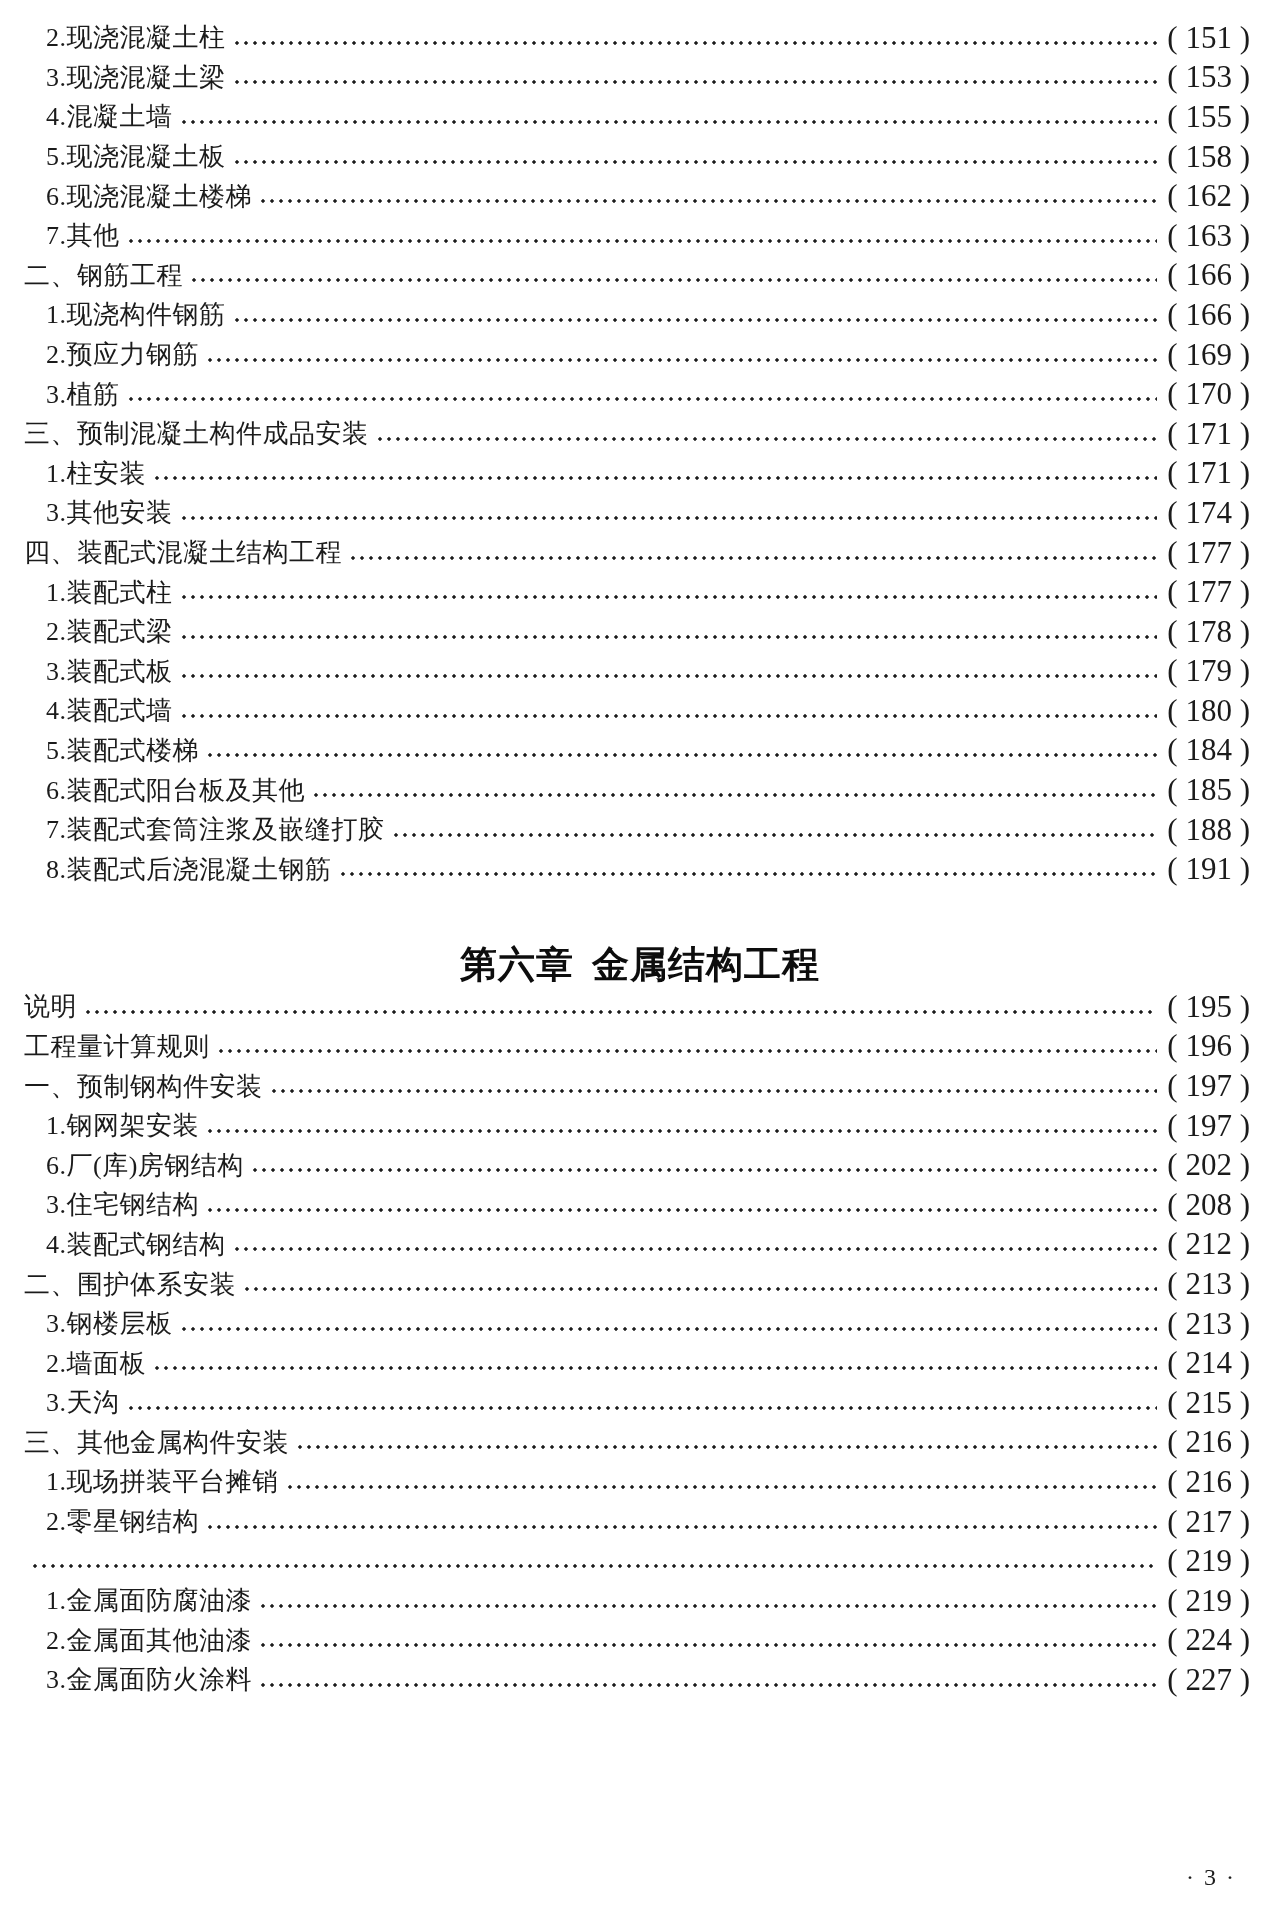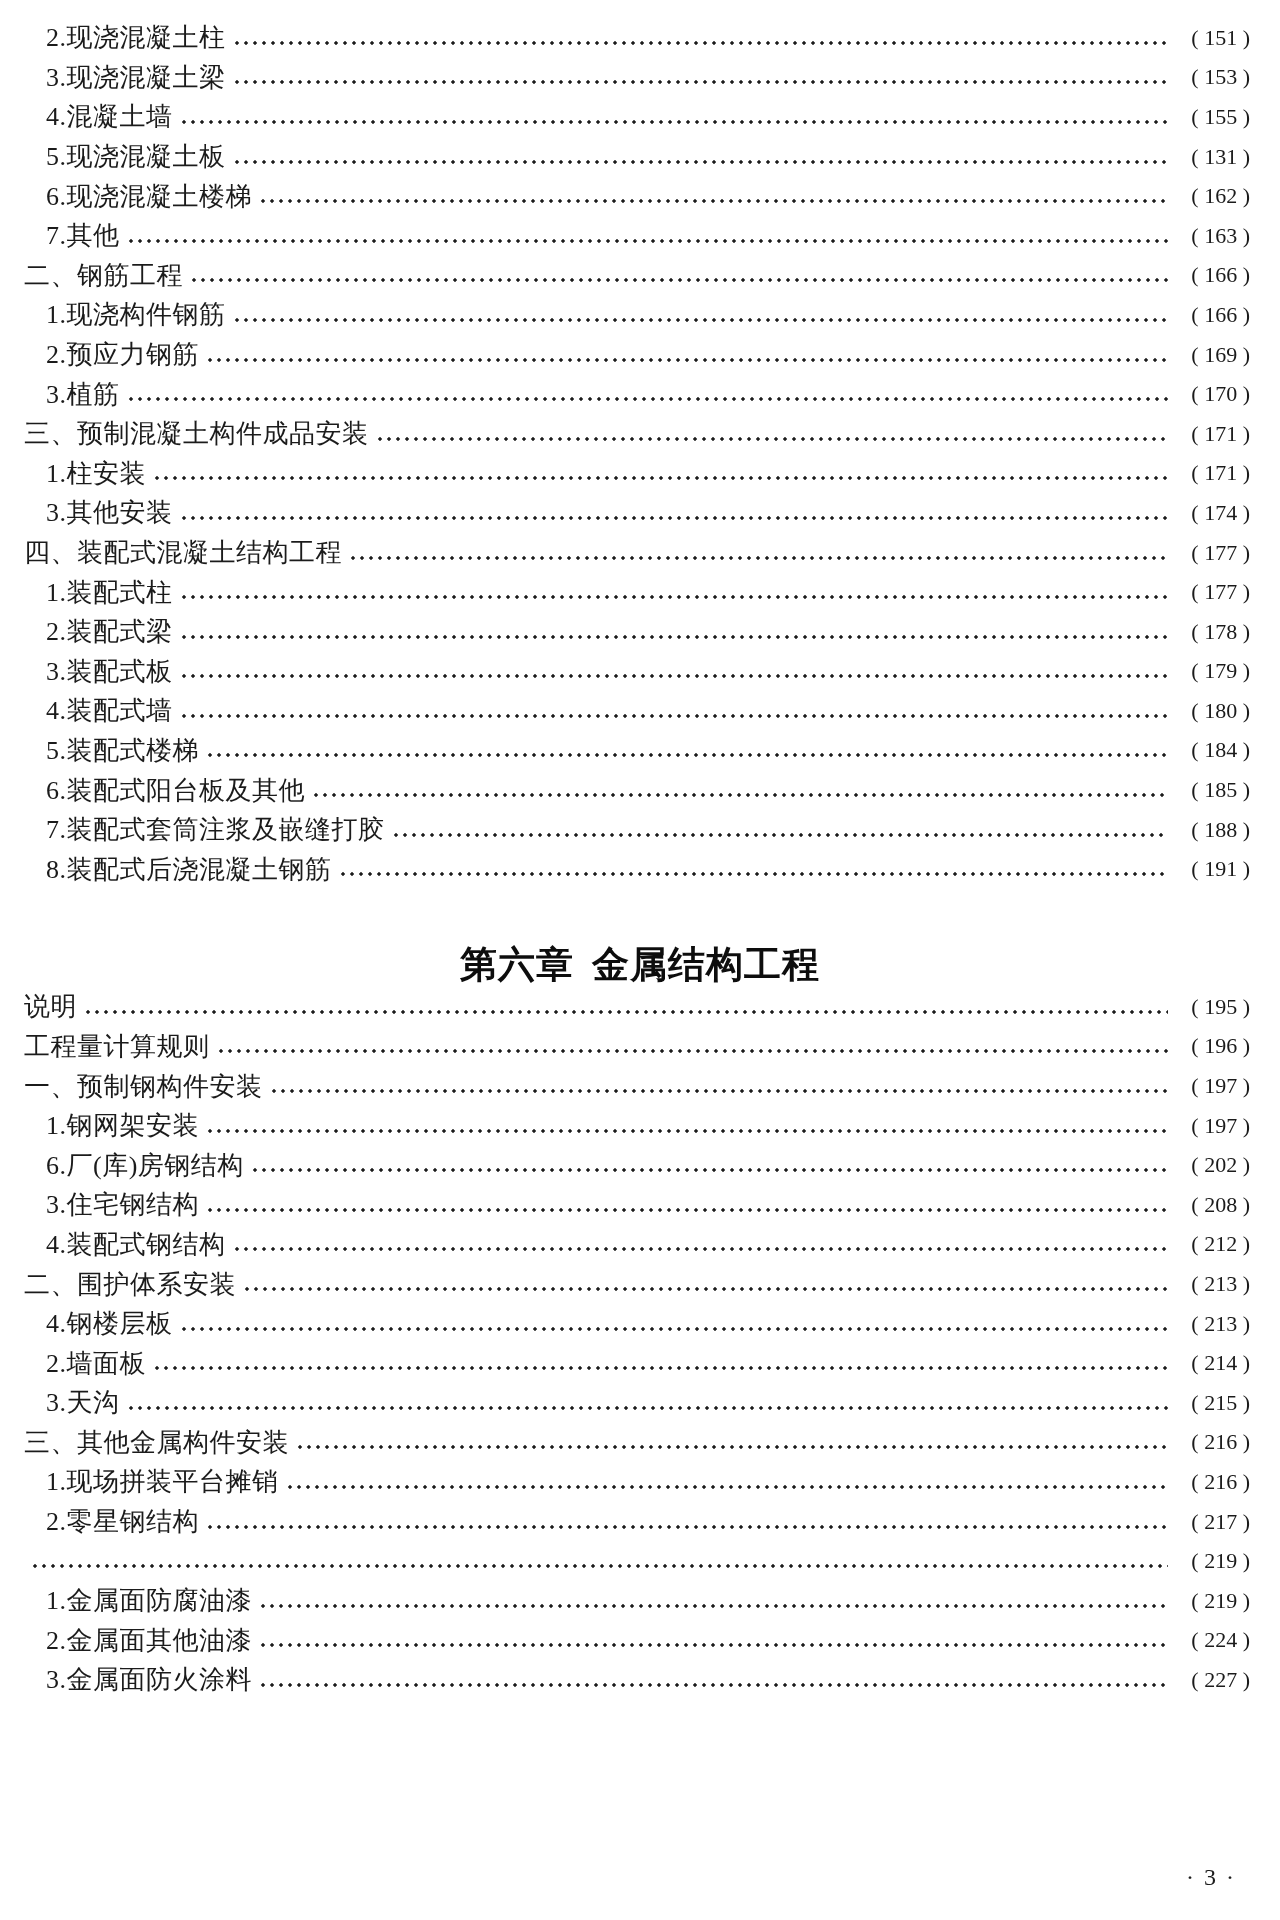--- a/index.html
+++ b/index.html
@@ -36,21 +36,21 @@
     margin: 0 10px 0 8px;
     background-image: radial-gradient(circle at 3px 3px, #1b1b1b 1.45px, rgba(0,0,0,0) 1.9px);
     background-size: 9px 6px;
     background-repeat: repeat-x;
     transform: translateY(5px);
   }
   .toc-page-num {
     white-space: nowrap;
     min-width: 72px;
     text-align: right;
-    font-size: 22px;
+    font-size: 31px;
   }
   .chapter-heading {
     margin-top: 54px;
     height: 44px;
     line-height: 44px;
     text-align: center;
     font-family: "Liberation Sans", "DejaVu Sans", sans-serif;
     font-weight: 700;
     font-size: 37px;
     color: #0d0d0d;
@@ -83,21 +83,21 @@
         <span class="toc-page-num">( 153 )</span>
       </div>
       <div class="toc-row level-2">
         <span class="toc-label">4.混凝土墙</span>
         <span class="dot-leader"></span>
         <span class="toc-page-num">( 155 )</span>
       </div>
       <div class="toc-row level-2">
         <span class="toc-label">5.现浇混凝土板</span>
         <span class="dot-leader"></span>
-        <span class="toc-page-num">( 131 )</span>
+        <span class="toc-page-num">( 158 )</span>
       </div>
       <div class="toc-row level-2">
         <span class="toc-label">6.现浇混凝土楼梯</span>
         <span class="dot-leader"></span>
         <span class="toc-page-num">( 162 )</span>
       </div>
       <div class="toc-row level-2">
         <span class="toc-label">7.其他</span>
         <span class="dot-leader"></span>
         <span class="toc-page-num">( 163 )</span>
@@ -223,21 +223,21 @@
         <span class="toc-label">4.装配式钢结构</span>
         <span class="dot-leader"></span>
         <span class="toc-page-num">( 212 )</span>
       </div>
       <div class="toc-row level-1">
         <span class="toc-label">二、围护体系安装</span>
         <span class="dot-leader"></span>
         <span class="toc-page-num">( 213 )</span>
       </div>
       <div class="toc-row level-2">
-        <span class="toc-label">4.钢楼层板</span>
+        <span class="toc-label">3.钢楼层板</span>
         <span class="dot-leader"></span>
         <span class="toc-page-num">( 213 )</span>
       </div>
       <div class="toc-row level-2">
         <span class="toc-label">2.墙面板</span>
         <span class="dot-leader"></span>
         <span class="toc-page-num">( 214 )</span>
       </div>
       <div class="toc-row level-2">
         <span class="toc-label">3.天沟</span>

